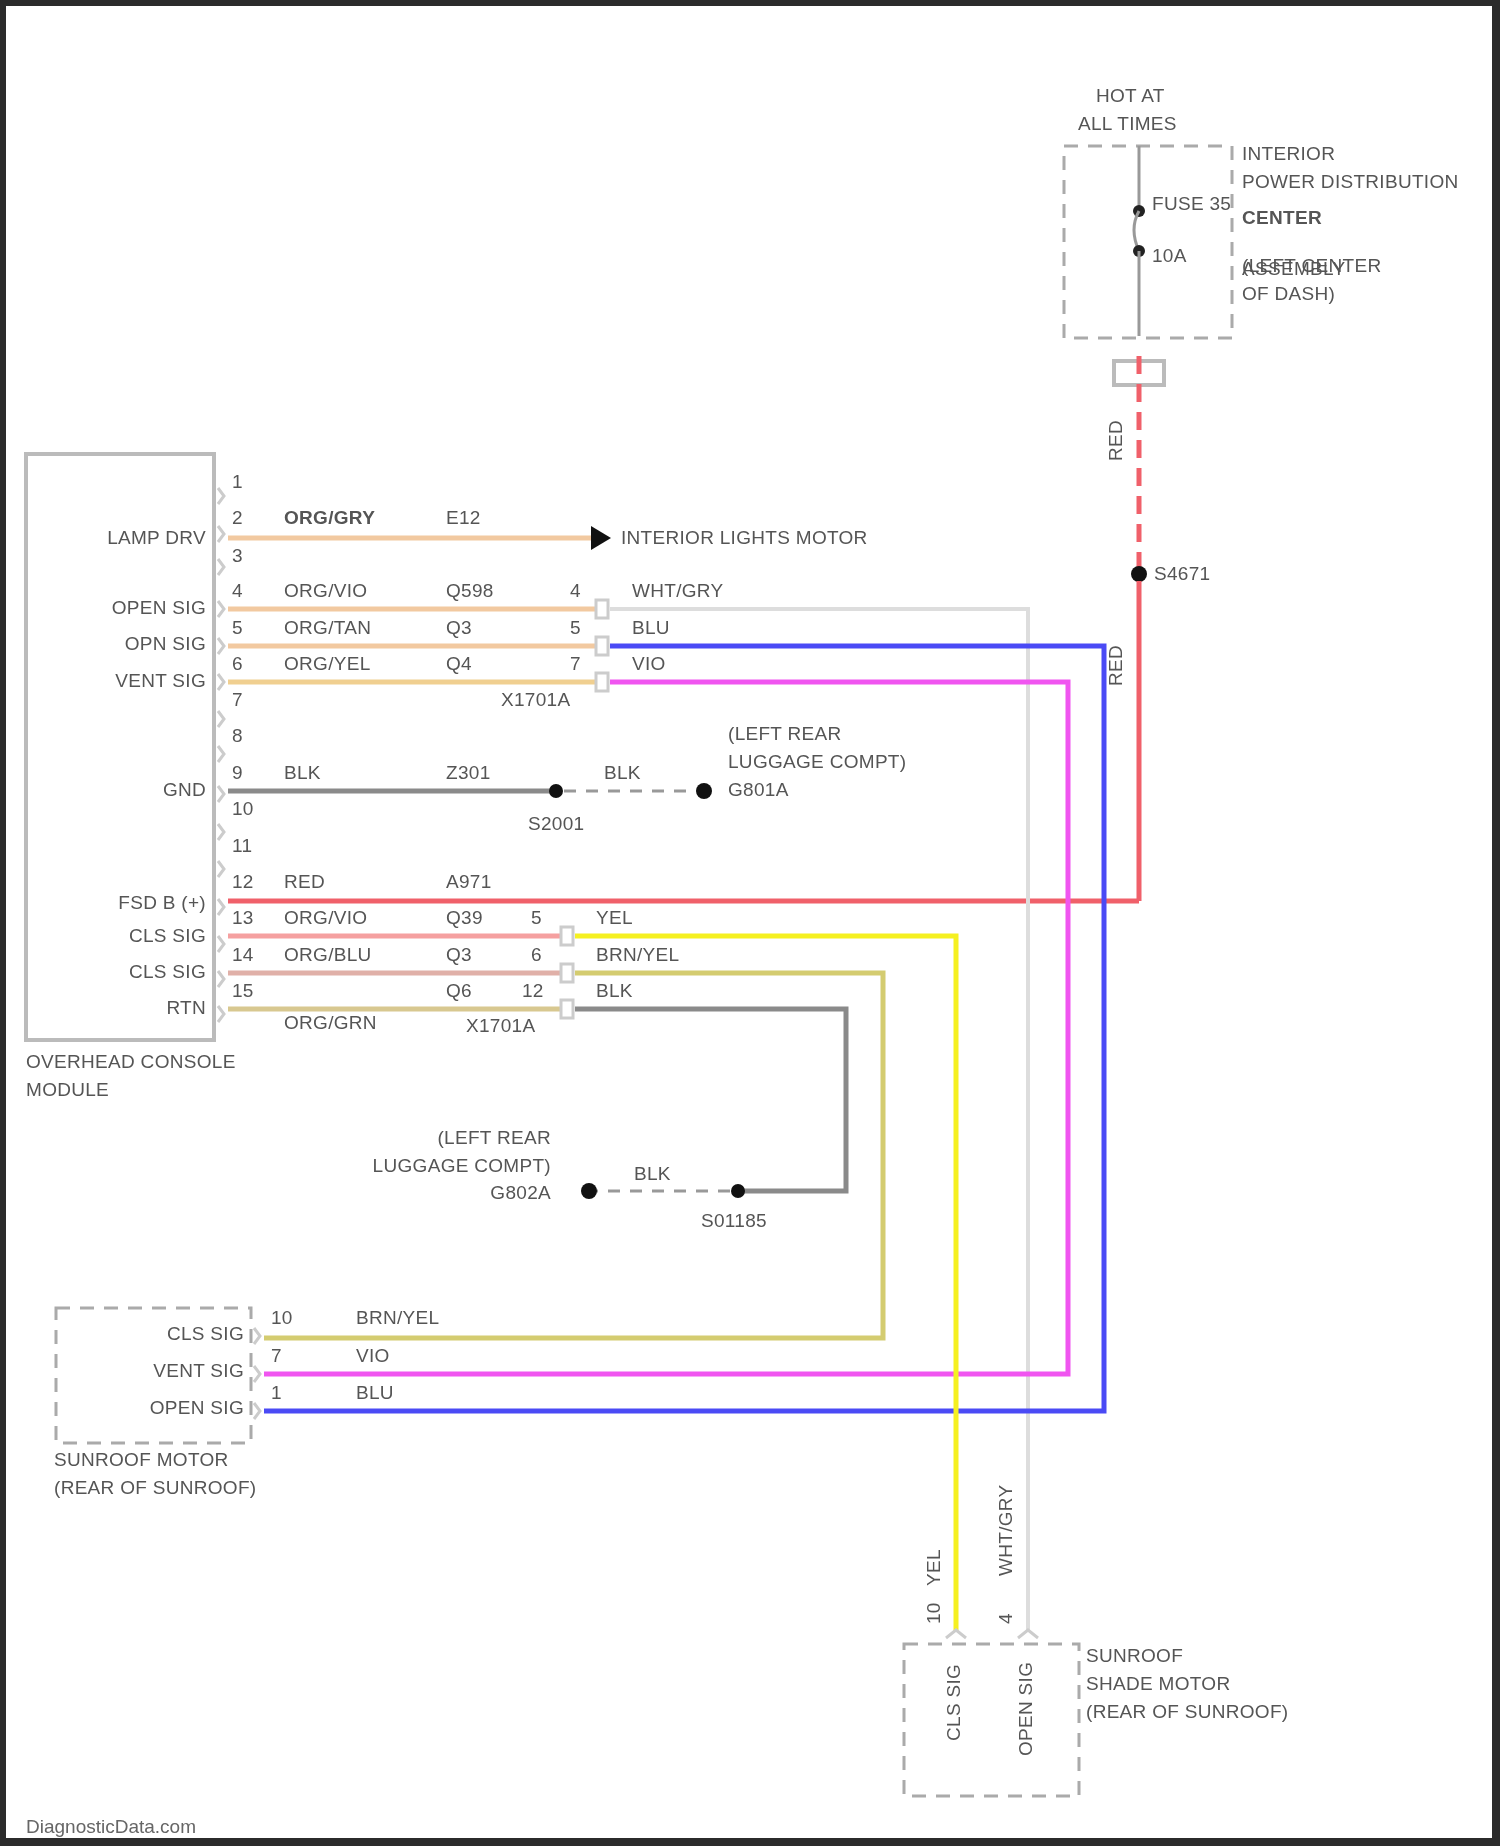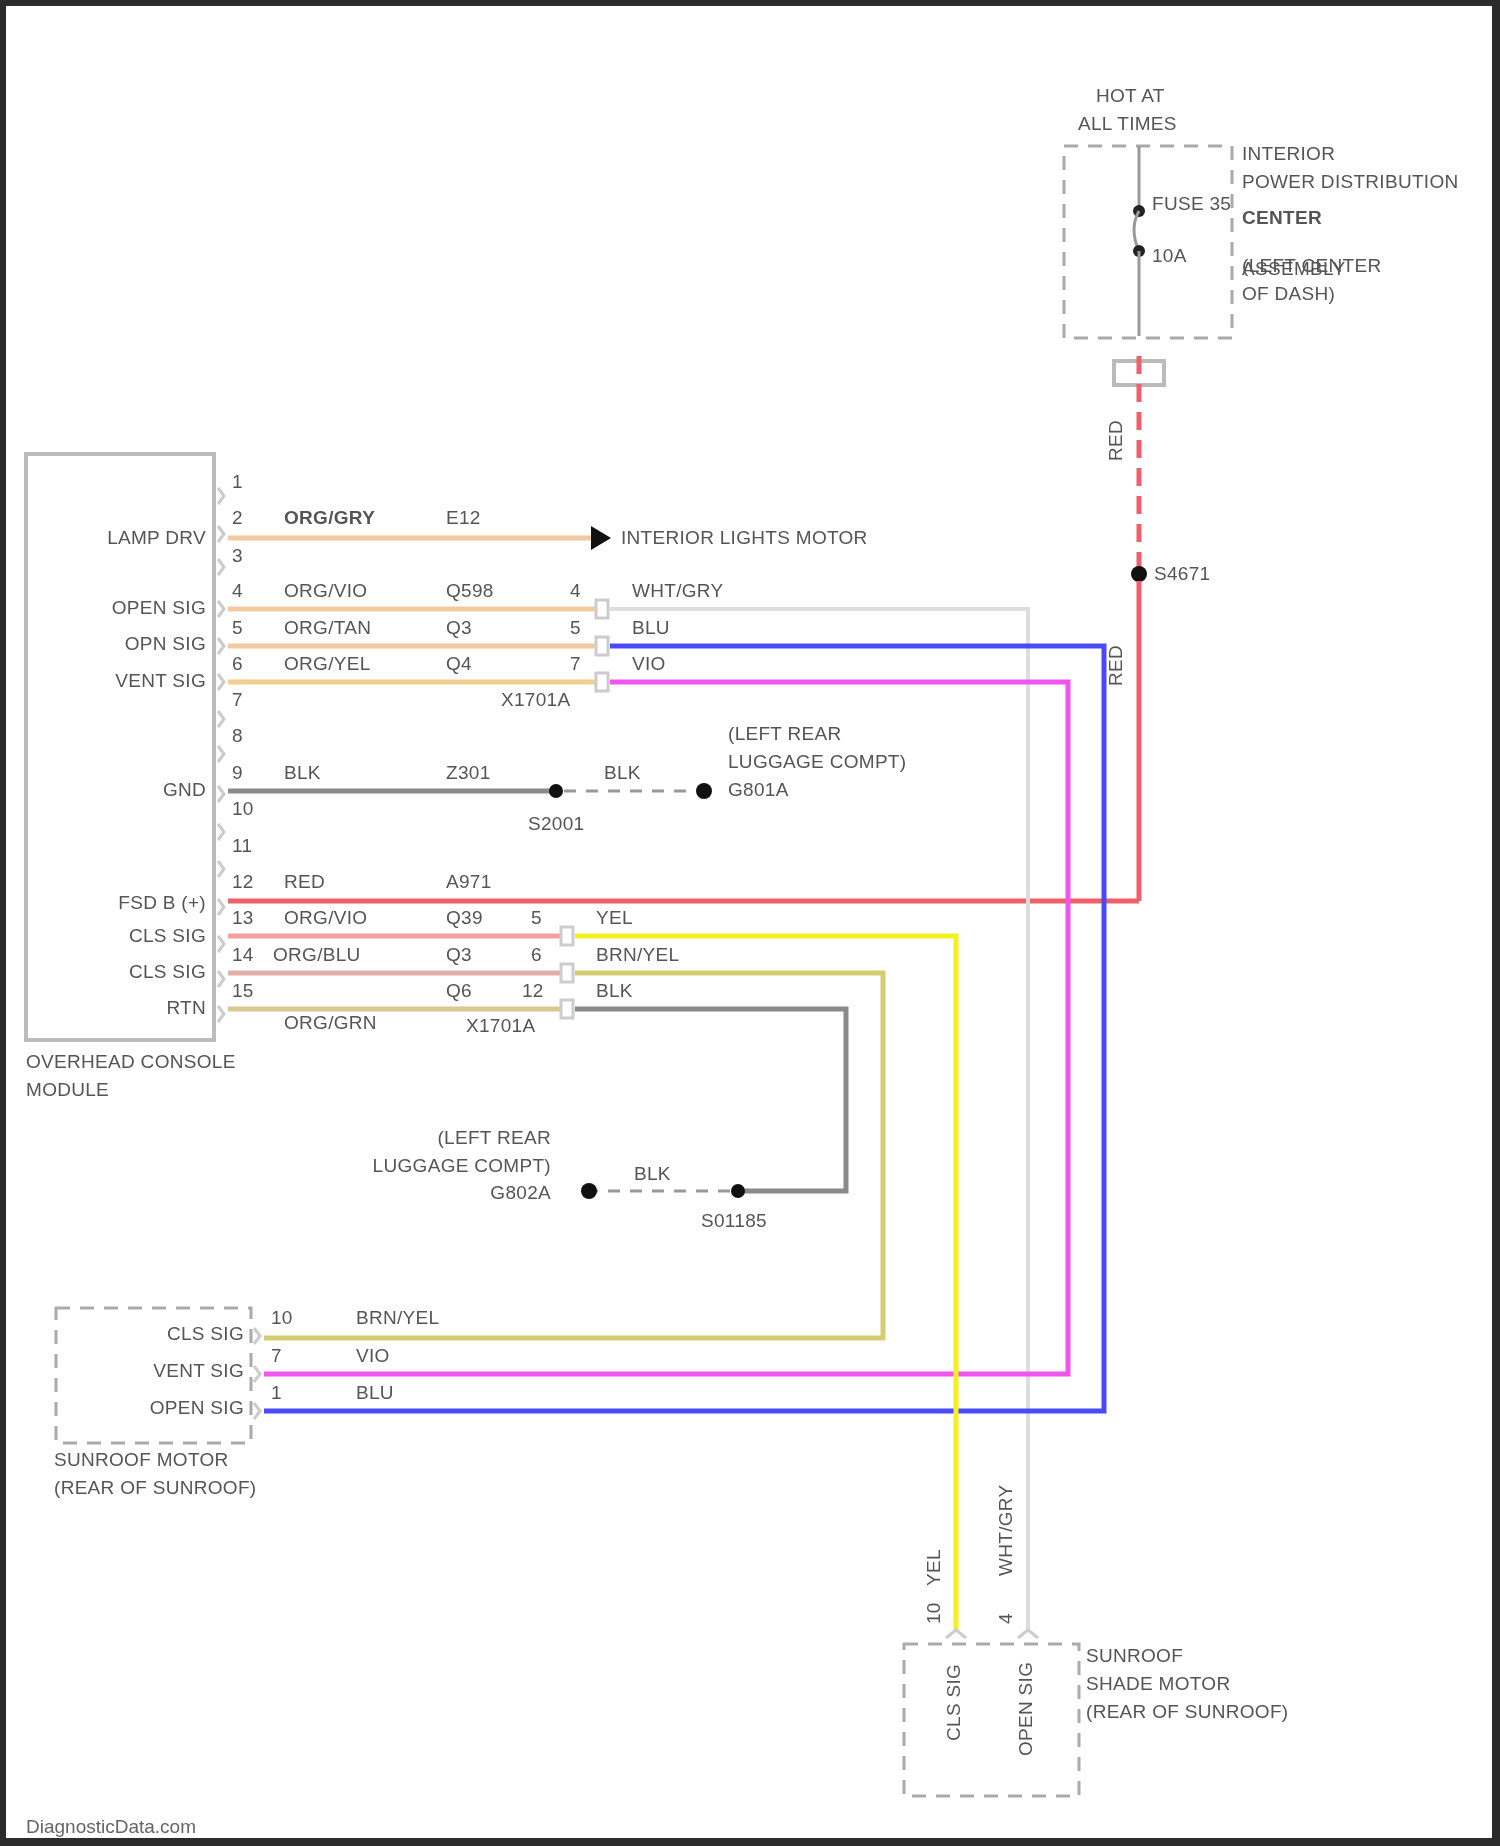--- a/index.html
+++ b/index.html
@@ -176,21 +176,21 @@
 <div class="lbl" style="left:722px;top:774px;">G801A</div>
 
 <div class="lbl" style="left:278px;top:866px;">RED</div>
 <div class="lbl" style="left:440px;top:866px;">A971</div>
 
 <div class="lbl" style="left:278px;top:902px;">ORG/VIO</div>
 <div class="lbl" style="left:440px;top:902px;">Q39</div>
 <div class="lbl" style="left:525px;top:902px;">5</div>
 <div class="lbl" style="left:590px;top:902px;">YEL</div>
 
-<div class="lbl" style="left:267px;top:939px;">ORG/BLU</div>
+<div class="lbl" style="left:278px;top:939px;">ORG/BLU</div>
 <div class="lbl" style="left:440px;top:939px;">Q3</div>
 <div class="lbl" style="left:525px;top:939px;">6</div>
 <div class="lbl" style="left:590px;top:939px;">BRN/YEL</div>
 
 <div class="lbl" style="left:278px;top:975px;margin-top:32px;">ORG/GRN</div>
 <div class="lbl" style="left:440px;top:975px;">Q6</div>
 <div class="lbl" style="left:516px;top:975px;">12</div>
 <div class="lbl" style="left:590px;top:975px;">BLK</div>
 <div class="lbl" style="left:460px;top:1010px;">X1701A</div>
 

